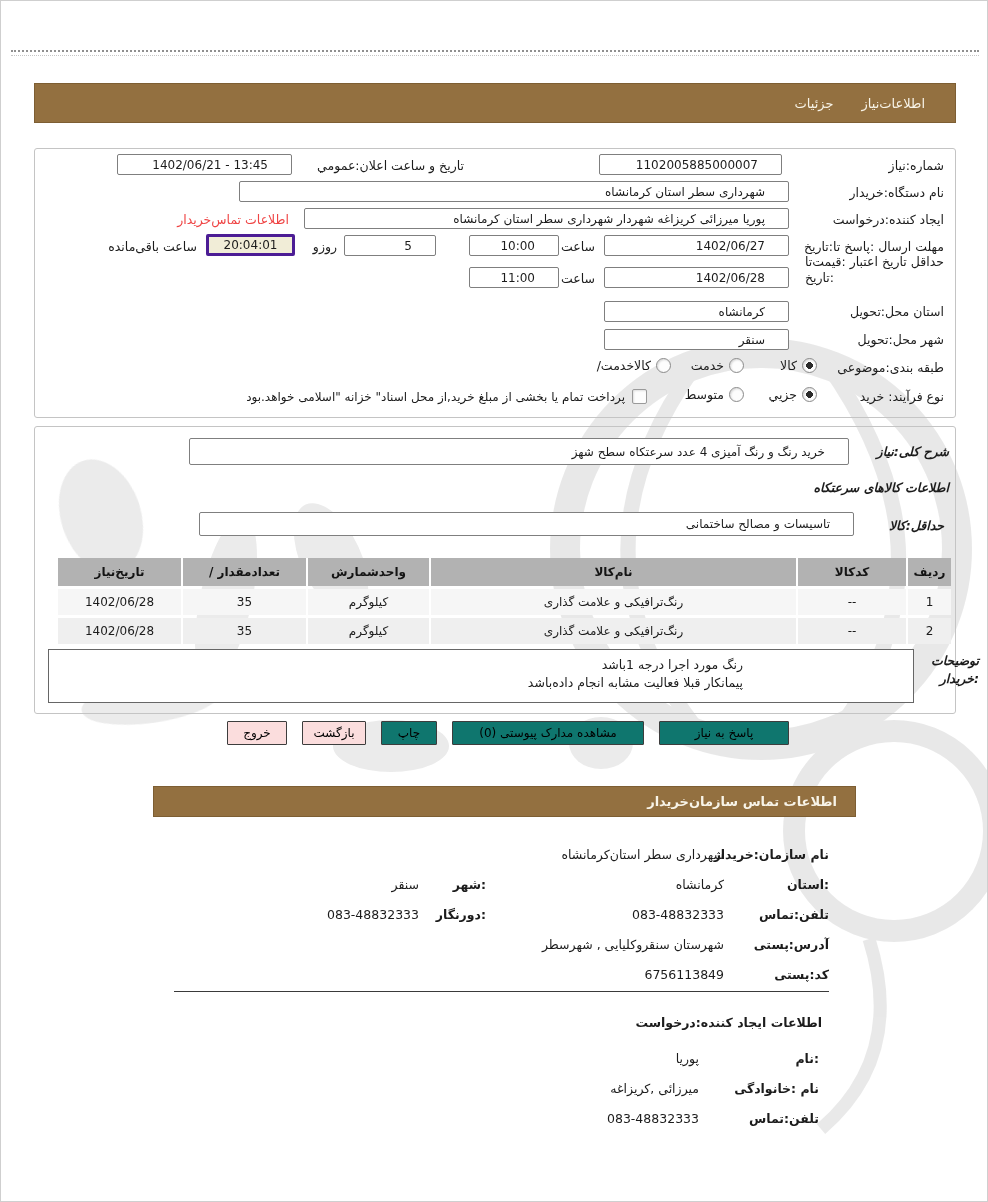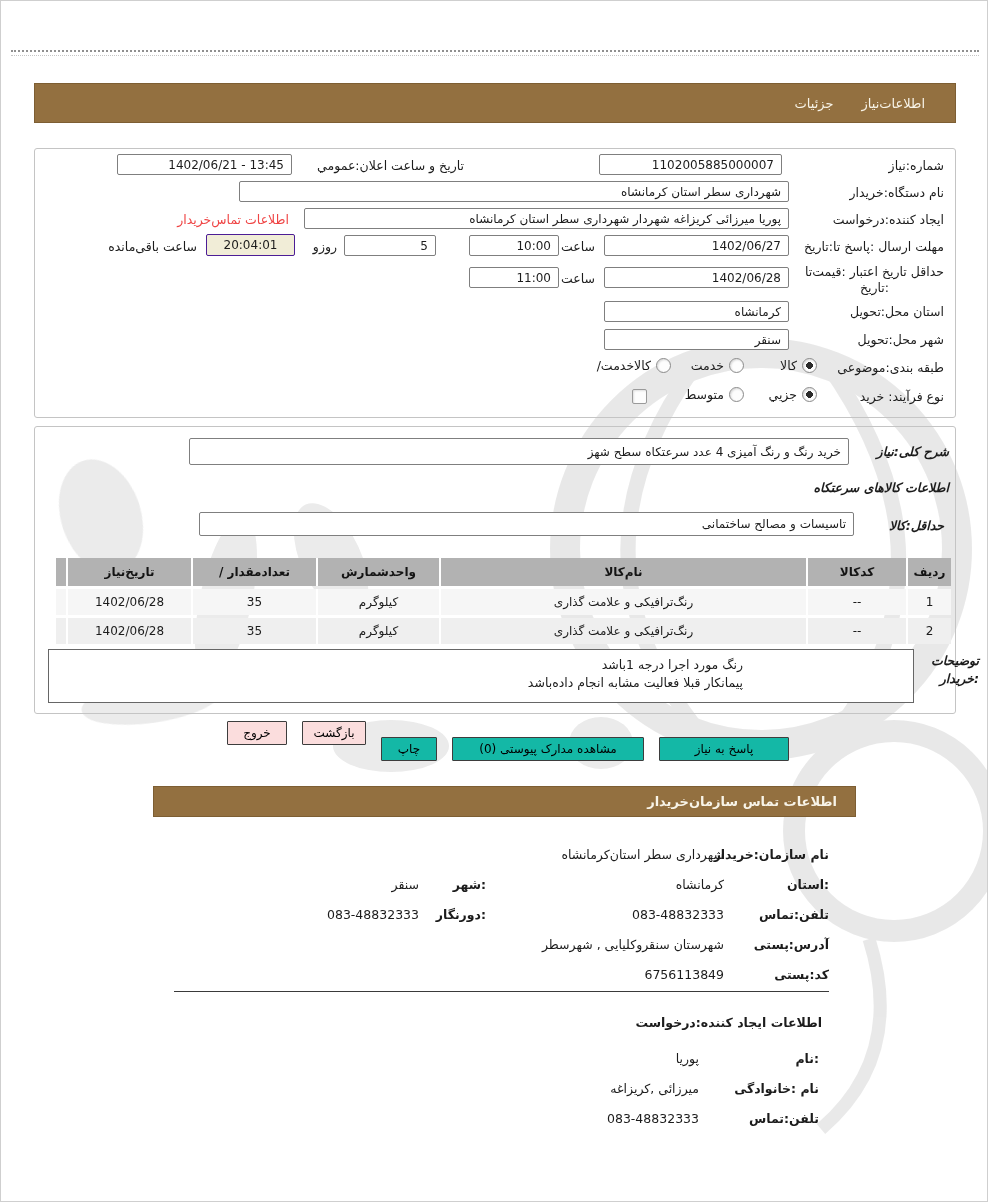--- a/index.html
+++ b/index.html
@@ -13,45 +13,45 @@
   .bar{position:absolute;background:#937040;border:1px solid #7d5e33;color:#f8f4e8;
        display:flex;align-items:center;box-sizing:border-box;}
   .bar1{left:33px;top:82px;width:922px;height:40px;padding-right:30px;gap:28px;font-size:13px;}
   .bar2{left:152px;top:785px;width:703px;height:31px;padding-right:18px;font-size:13px;font-weight:bold;}
   .box{position:absolute;border:1px solid #c4c4c4;border-radius:3px;background:transparent;box-sizing:border-box;}
   .box1{left:33px;top:147px;width:922px;height:270px;}
   .box2{left:33px;top:425px;width:922px;height:288px;}
   .lbl{position:absolute;font-size:12.5px;white-space:nowrap;}
   .b{font-weight:bold;font-style:italic;}
   .inp{position:absolute;height:21px;border:1px solid #7f7f7f;border-radius:2px;background:#fff;
-       font-size:12px;padding:0 7px;display:flex;align-items:center;box-sizing:border-box;white-space:nowrap;}
-  .countdown{background:#f1edd7;border:1px solid #4c1d95;justify-content:center;}
+       font-size:12px;padding:0 23px;display:flex;align-items:center;box-sizing:border-box;white-space:nowrap;}
+  .countdown{background:#f1edd7;border:3px solid #4c1d95;justify-content:center;}
   .link{position:absolute;color:#ef4444;font-size:12.5px;white-space:nowrap;cursor:pointer;}
   .radio{position:absolute;display:flex;align-items:center;gap:5px;font-size:12.5px;white-space:nowrap;}
   .circ{width:13px;height:13px;border:1px solid #8a8a8a;border-radius:50%;background:#fdfdfd;
         box-shadow:inset 1px 1px 2px rgba(0,0,0,.15);flex:0 0 auto;}
   .circ.on{background:radial-gradient(circle at 50% 50%, #2b2b2b 0 3.2px, #fdfdfd 3.6px);}
   .chk{position:absolute;width:13px;height:13px;border:1px solid #9a9a9a;border-radius:2px;background:#fdfdfd;
        box-shadow:inset 1px 1px 2px rgba(0,0,0,.12);}
   .thead{position:absolute;left:55px;top:557px;width:895px;height:28px;background:#b2b2b2;display:flex;}
   .trow{position:absolute;left:55px;width:895px;height:26px;display:flex;}
   .trow.r1{top:588px;background:#f6f6f6;}
   .trow.r2{top:617px;background:#efefef;}
   .cell{display:flex;align-items:center;justify-content:center;box-sizing:border-box;
         border-left:2px solid #fff;font-size:12px;white-space:nowrap;}
   .thead .cell{font-weight:bold;font-size:12px;color:#141414;}
-  .c0{width:45px;text-align:right;}.c1{width:100px;}.c2{width:367px;}.c3{width:123px;}.c4{width:125px;}.c5{width:125px;}
+  .c0{width:45px;text-align:right;}.c1{width:110px;}.c2{width:367px;}.c3{width:123px;}.c4{width:125px;}.c5{width:125px;}
   .notesbox{position:absolute;left:47px;top:648px;width:866px;height:54px;border:1px solid #666;
             background:#fff;box-sizing:border-box;padding:6px 170px 0 8px;font-size:12.5px;
             line-height:18px;text-align:right;}
   .btnrow{position:absolute;top:720px;right:198px;display:flex;gap:15px;}
   .btn{height:24px;border:1px solid #3d3d3d;font-size:12px;font-family:"DejaVu Sans",sans-serif;
        display:flex;align-items:center;justify-content:center;padding:0 10px;white-space:nowrap;
        box-sizing:border-box;cursor:pointer;border-radius:1px;}
-  .btn.green{background:#14b8a6;margin-top:16px;}
+  .btn.green{background:#0f766e;}
   .btn.pink{background:#fbdddd;}
   .ct-lbl{position:absolute;font-size:12.5px;font-weight:bold;white-space:nowrap;}
   .ct-val{position:absolute;font-size:12.5px;white-space:nowrap;}
   .divider{position:absolute;left:173px;top:990px;width:655px;border-top:1px solid #3a3a3a;}
   .wm{position:absolute;left:0;top:0;pointer-events:none;}
 </style>
 </head>
 <body>
 
 <div id="page">
@@ -114,21 +114,21 @@
     </div>
   <div class="inp" style="right:551px;top:234px;width:92px">
       <span dir="ltr">5</span>
     </div>
   <div class="lbl" style="right:650px;top:238px">روزو</div>
   <div class="inp countdown" style="right:692px;top:233px;width:89px;height:22px">
       <span dir="ltr">20:04:01</span>
     </div>
   <div class="lbl" style="right:790px;top:238px">ساعت باقی‌مانده</div>
 
-  <div class="lbl" style="right:43px;top:263px;text-align:center;line-height:16px">
+  <div class="lbl" style="right:43px;top:253px;text-align:left;line-height:16px">
     <span style="display:block">حداقل تاریخ اعتبار :قیمت‌تا</span>
     <span style="display:block">:تاریخ</span>
   </div>
   <div class="inp" style="right:198px;top:266px;width:185px">
       <span dir="ltr">1402/06/28</span>
     </div>
   <div class="lbl" style="right:392px;top:270px">ساعت</div>
   <div class="inp" style="right:428px;top:266px;width:90px">
       <span dir="ltr">11:00</span>
     </div>
@@ -160,20 +160,21 @@
   <div class="lbl" style="right:43px;top:388px">نوع فرآیند: خرید</div>
   <div class="radio" style="right:170px;top:386px">
     <span class="circ on"></span>
     <span>جزیي</span>
   </div>
   <div class="radio" style="right:243px;top:386px">
     <span class="circ"></span>
     <span>متوسط</span>
   </div>
   <div class="chk" style="right:340px;top:388px"></div>
+  <div class="lbl" style="right:362px;top:389px;font-size:12px">پرداخت تمام یا بخشی از مبلغ خرید,از محل اسناد" خزانه "اسلامی خواهد.بود</div>
 
   <div class="box box2"></div>
 
   <div class="lbl b" style="right:38px;top:443px">شرح کلی:نیاز</div>
   <div class="inp" style="right:138px;top:437px;width:660px;height:27px">
       <span>خرید رنگ و رنگ آمیزی 4 عدد سرعتکاه سطح شهز</span>
     </div>
 
   <div class="lbl b" style="right:38px;top:479px">اطلاعات کالاهای سرعتکاه</div>
 

